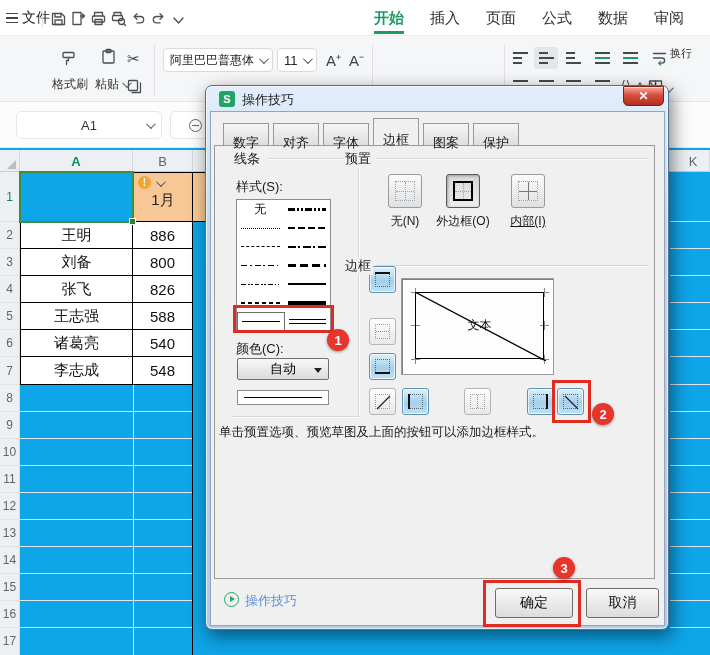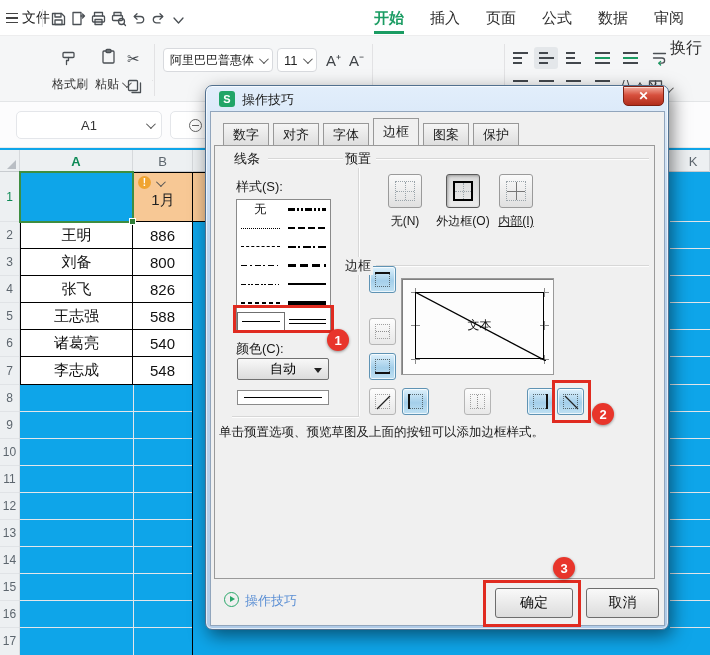--- a/index.html
+++ b/index.html
@@ -58,21 +58,21 @@
 #right-grid{position:absolute;left:670px;top:172px;width:40px}
 .rrow{border-bottom:1px solid #e3e6ea;height:27.1px}
 .rrow.tall{height:50px}
 
 #dialog{position:absolute;left:205px;top:85px;width:464px;height:545px;border:1px solid #51708f;border-radius:7px;background:linear-gradient(#e2eefb,#bdd4ee 30%,#b0cbe8);box-shadow:3px 6px 18px rgba(0,0,0,.5),inset 0 0 0 1px rgba(255,255,255,.65);z-index:10}
 #dlg-content{position:absolute;left:4px;top:25px;width:455px;height:515px;background:#f0f0f0;border:1px solid #91a5bc}
 .sicon{position:absolute;left:13px;top:5px;width:16px;height:16px;background:#21a567;border-radius:3px;color:#fff;font-size:11px;font-weight:bold;display:flex;align-items:center;justify-content:center}
 #dlg-title{position:absolute;left:36px;top:5px;font-size:13px;color:#1a1a1a}
 #dlg-close{position:absolute;left:417px;top:0;width:41px;height:20px;background:linear-gradient(#f3ab9c,#d7503d 45%,#b12e1c);border:1px solid #7e2012;border-radius:0 0 5px 5px;color:#fff;font-size:12px;font-weight:bold;display:flex;align-items:center;justify-content:center;box-shadow:inset 0 1px 0 rgba(255,255,255,.55)}
 #dlg-tabs{position:absolute;left:17px;top:37px;display:flex;gap:4px;z-index:3}
-.dtab{height:22px;padding:0 9px;line-height:21px;background:linear-gradient(#f5f5f5,#dedede);border:1px solid #989898;border-bottom:none;font-size:13px;color:#1a1a1a}
+.dtab{height:22px;padding:8px 9px;line-height:21px;background:linear-gradient(#f5f5f5,#dedede);border:1px solid #989898;border-bottom:none;font-size:13px;color:#1a1a1a}
 .dtab.active{background:#f0f0f0;height:27px;margin-top:-5px;line-height:26px;z-index:4}
 #dlg-panel{position:absolute;left:8px;top:59px;width:441px;height:434px;border:1px solid #9a9a9a;background:#f0f0f0}
 .grouplabel{position:absolute;font-size:13px;color:#1a1a1a;background:#f0f0f0;padding:0 2px;z-index:2}
 .etch{position:absolute;height:1px;background:#d7d7d7;box-shadow:0 1px 0 #fdfdfd}
 .etchv{position:absolute;width:1px;background:#d7d7d7;box-shadow:1px 0 0 #fdfdfd}
 #style-list{position:absolute;left:30px;top:113px;width:95px;height:133px;background:#fff;border:1px solid #8a8a8a;display:flex;flex-direction:column}
 .slrow{flex:1;display:flex}
 .slcell{flex:1;display:flex;align-items:center;justify-content:center;padding:0 4px;font-size:12px;color:#111}
 .slcell.sel{border:1px solid #6f6f6f}
 .ls{width:100%}
@@ -238,21 +238,21 @@
       </span>
     <span class="hlines" style="left:623px;top:16px">
         <i></i>
         <i style="background:#1b9c63"></i>
         <i></i>
       </span>
     <span class="qicon" style="left:651px;top:14px"><svg viewBox="0 0 17 17">
           <path d="M2.5 3.5h12M2.5 8h8.5a2.6 2.6 0 0 1 0 5.2H8"></path>
           <path d="M9.6 11.4 7.8 13.2l1.8 1.8" stroke="#1b9c63"></path>
         </svg></span>
-    <span class="tlabel" style="left:670px;top:2px;font-size:16px">换行</span>
+    <span class="tlabel" style="left:670px;top:10px;font-size:11px">换行</span>
     <span class="hlines" style="left:513px;top:44px">
         <i></i>
         <i class="s"></i>
         <i></i>
       </span>
     <span class="hlines" style="left:539px;top:44px">
         <i></i>
         <i class="s" style="margin:0 auto"></i>
         <i></i>
       </span>
@@ -482,21 +482,21 @@
             <span class="picon none"></span>
           </div>
           <span>无(N)</span>
         </div>
         <div class="pcol" style="left: 226px; top: 88px; width: 62px;">
           <div class="pbtn active">
             <span class="picon outline"></span>
           </div>
           <span>外边框(O)</span>
         </div>
-        <div class="pcol" style="left: 285px; top: 88px; width: 50px; text-decoration: underline;">
+        <div class="pcol" style="left: 297px; top: 88px; width: 50px; text-decoration: underline;">
           <div class="pbtn">
             <span class="picon inside"></span>
           </div>
           <span>内部(I)</span>
         </div>
       </div>
 
     <span class="grouplabel" style="left:137px;top:171px">边框</span>
     <div class="etch" style="left:170px;top:179px;width:273px"></div>
 

